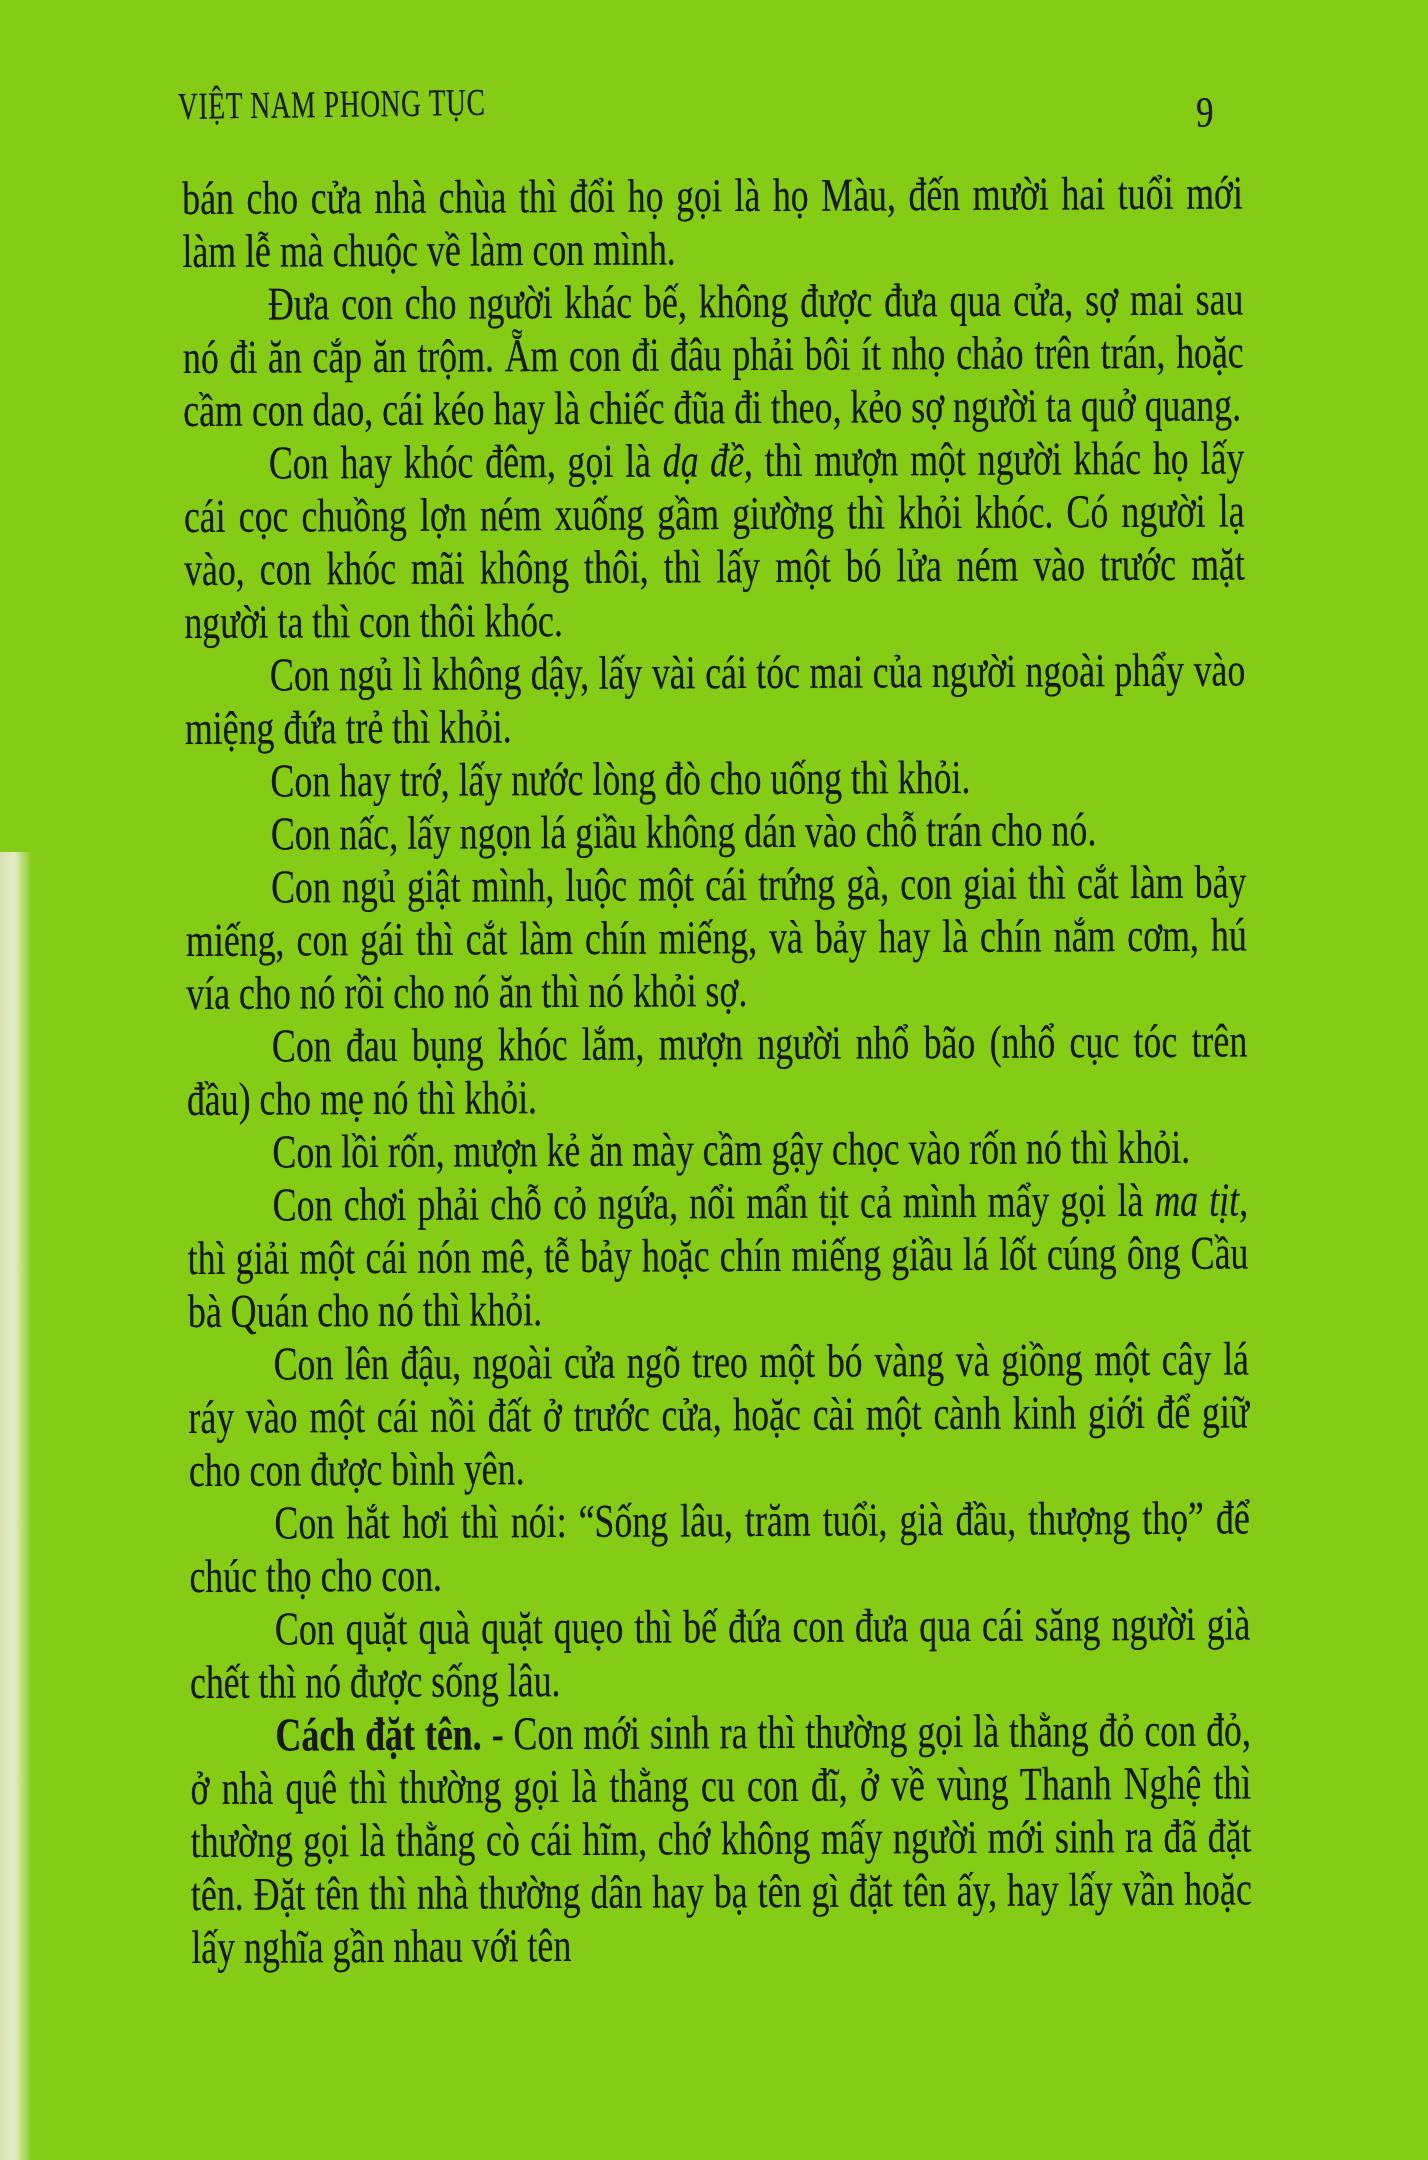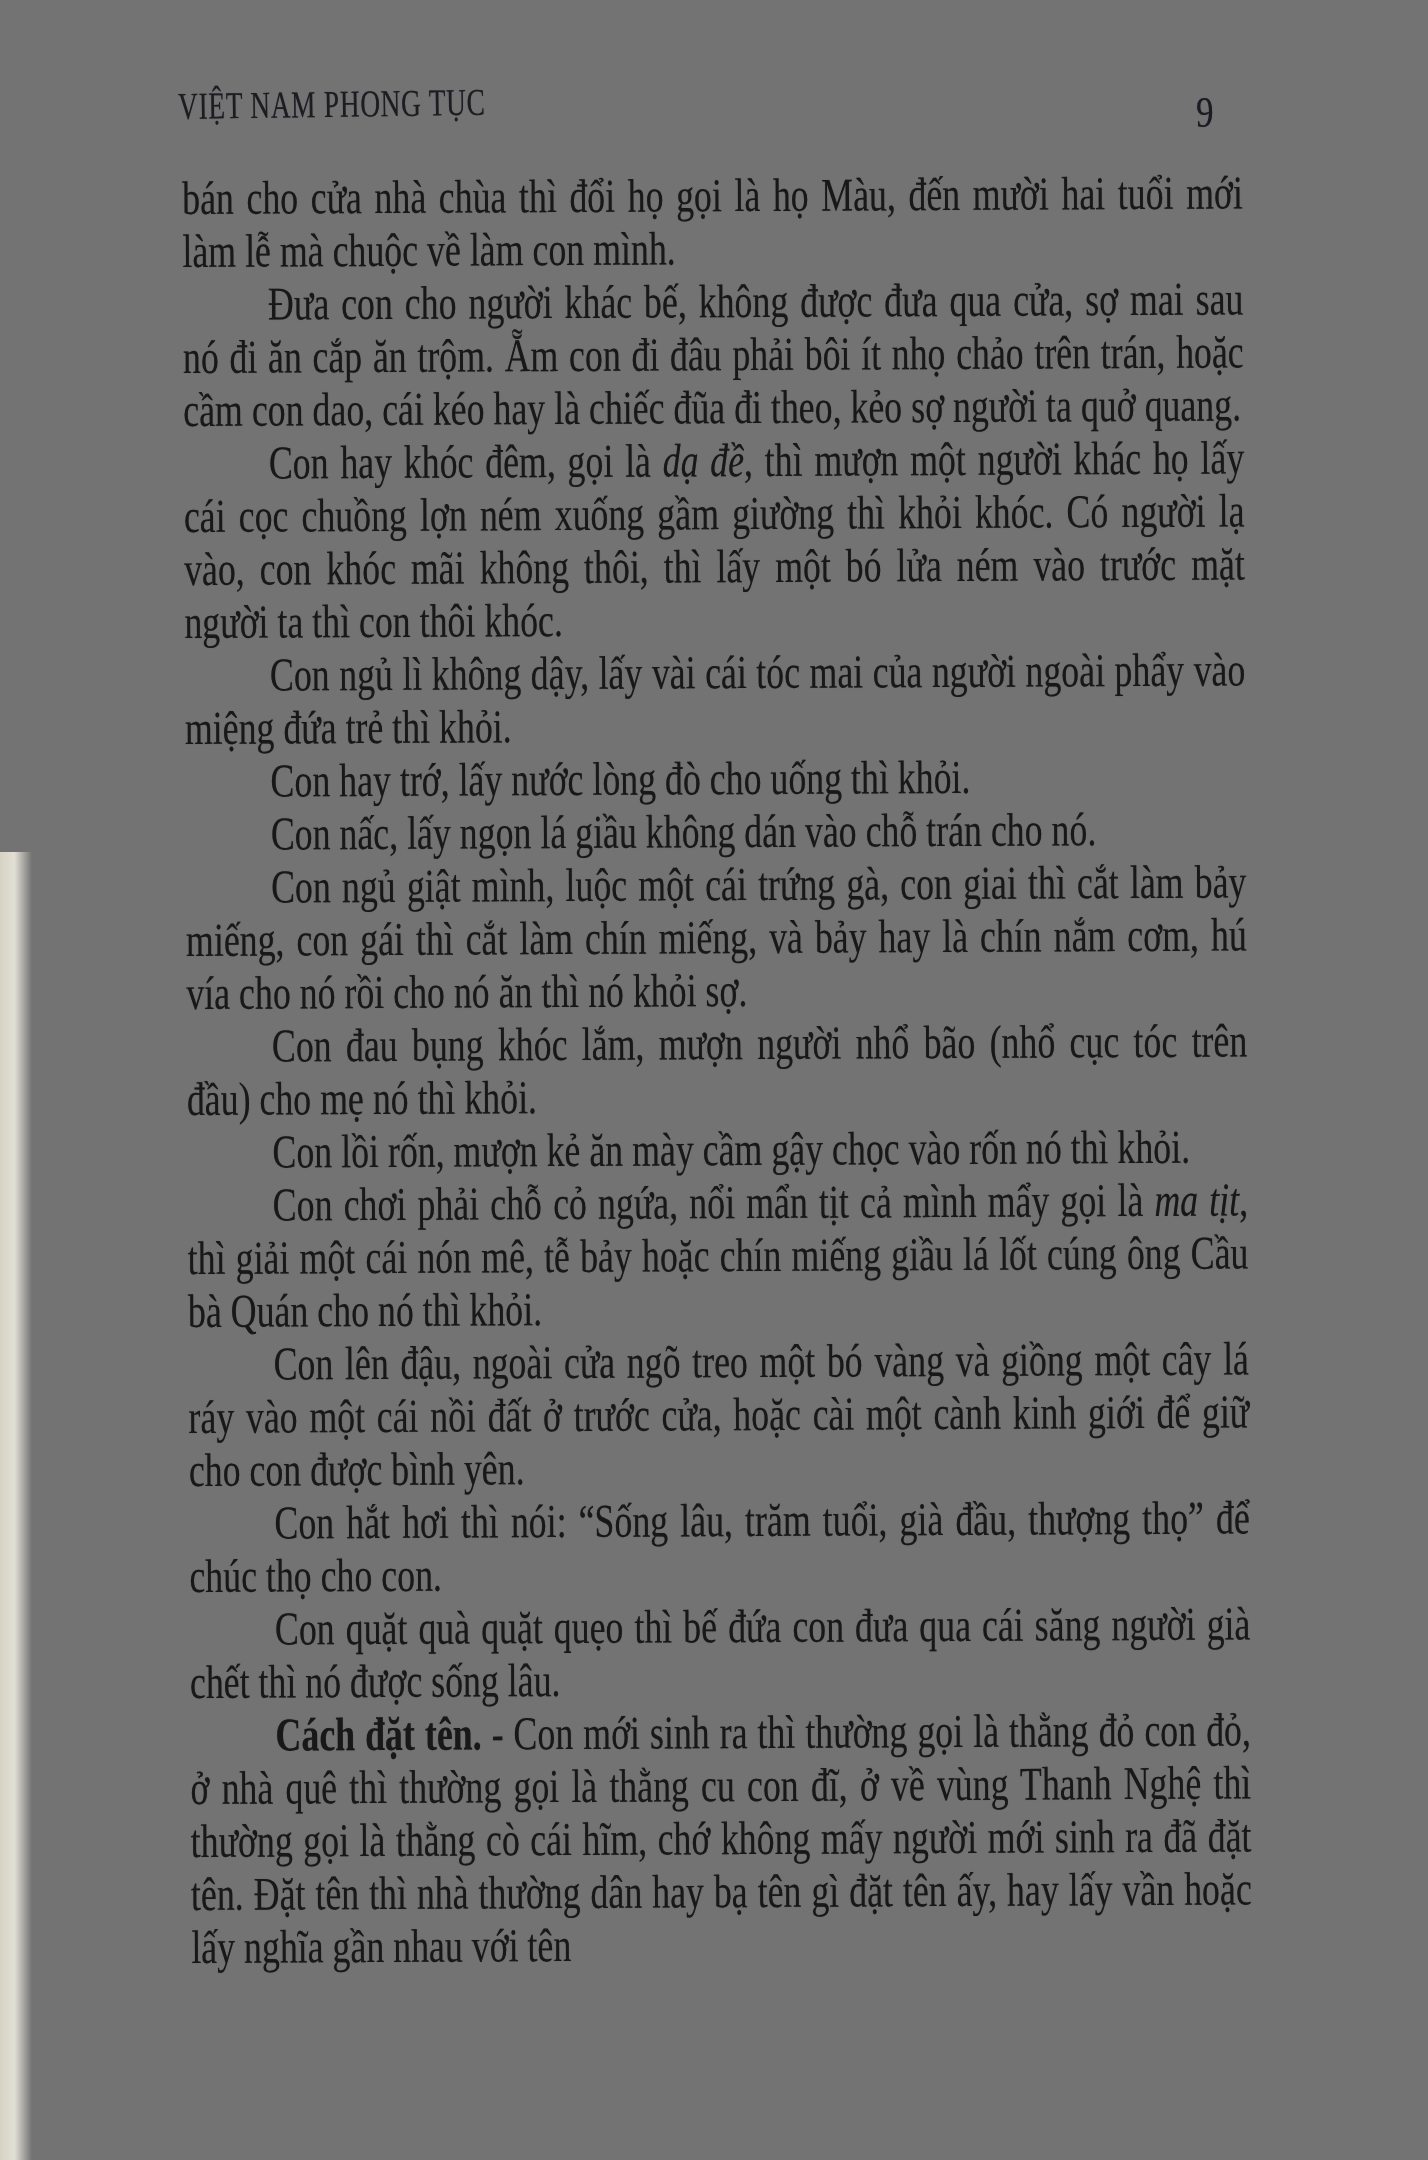--- a/index.html
+++ b/index.html
@@ -5,21 +5,21 @@
 <style>
   html, body {
     margin: 0;
     padding: 0;
     background: #ffffff;
   }
   .page {
     position: relative;
     width: 1428px;
     height: 2160px;
-    background: #737373;
+    background: #84cc16;
     overflow: hidden;
     font-family: "Liberation Serif", "DejaVu Serif", serif;
     color: #181818;
   }
   
   .page-edge {
     position: absolute;
     left: 0;
     top: 852px;
     bottom: 0;

